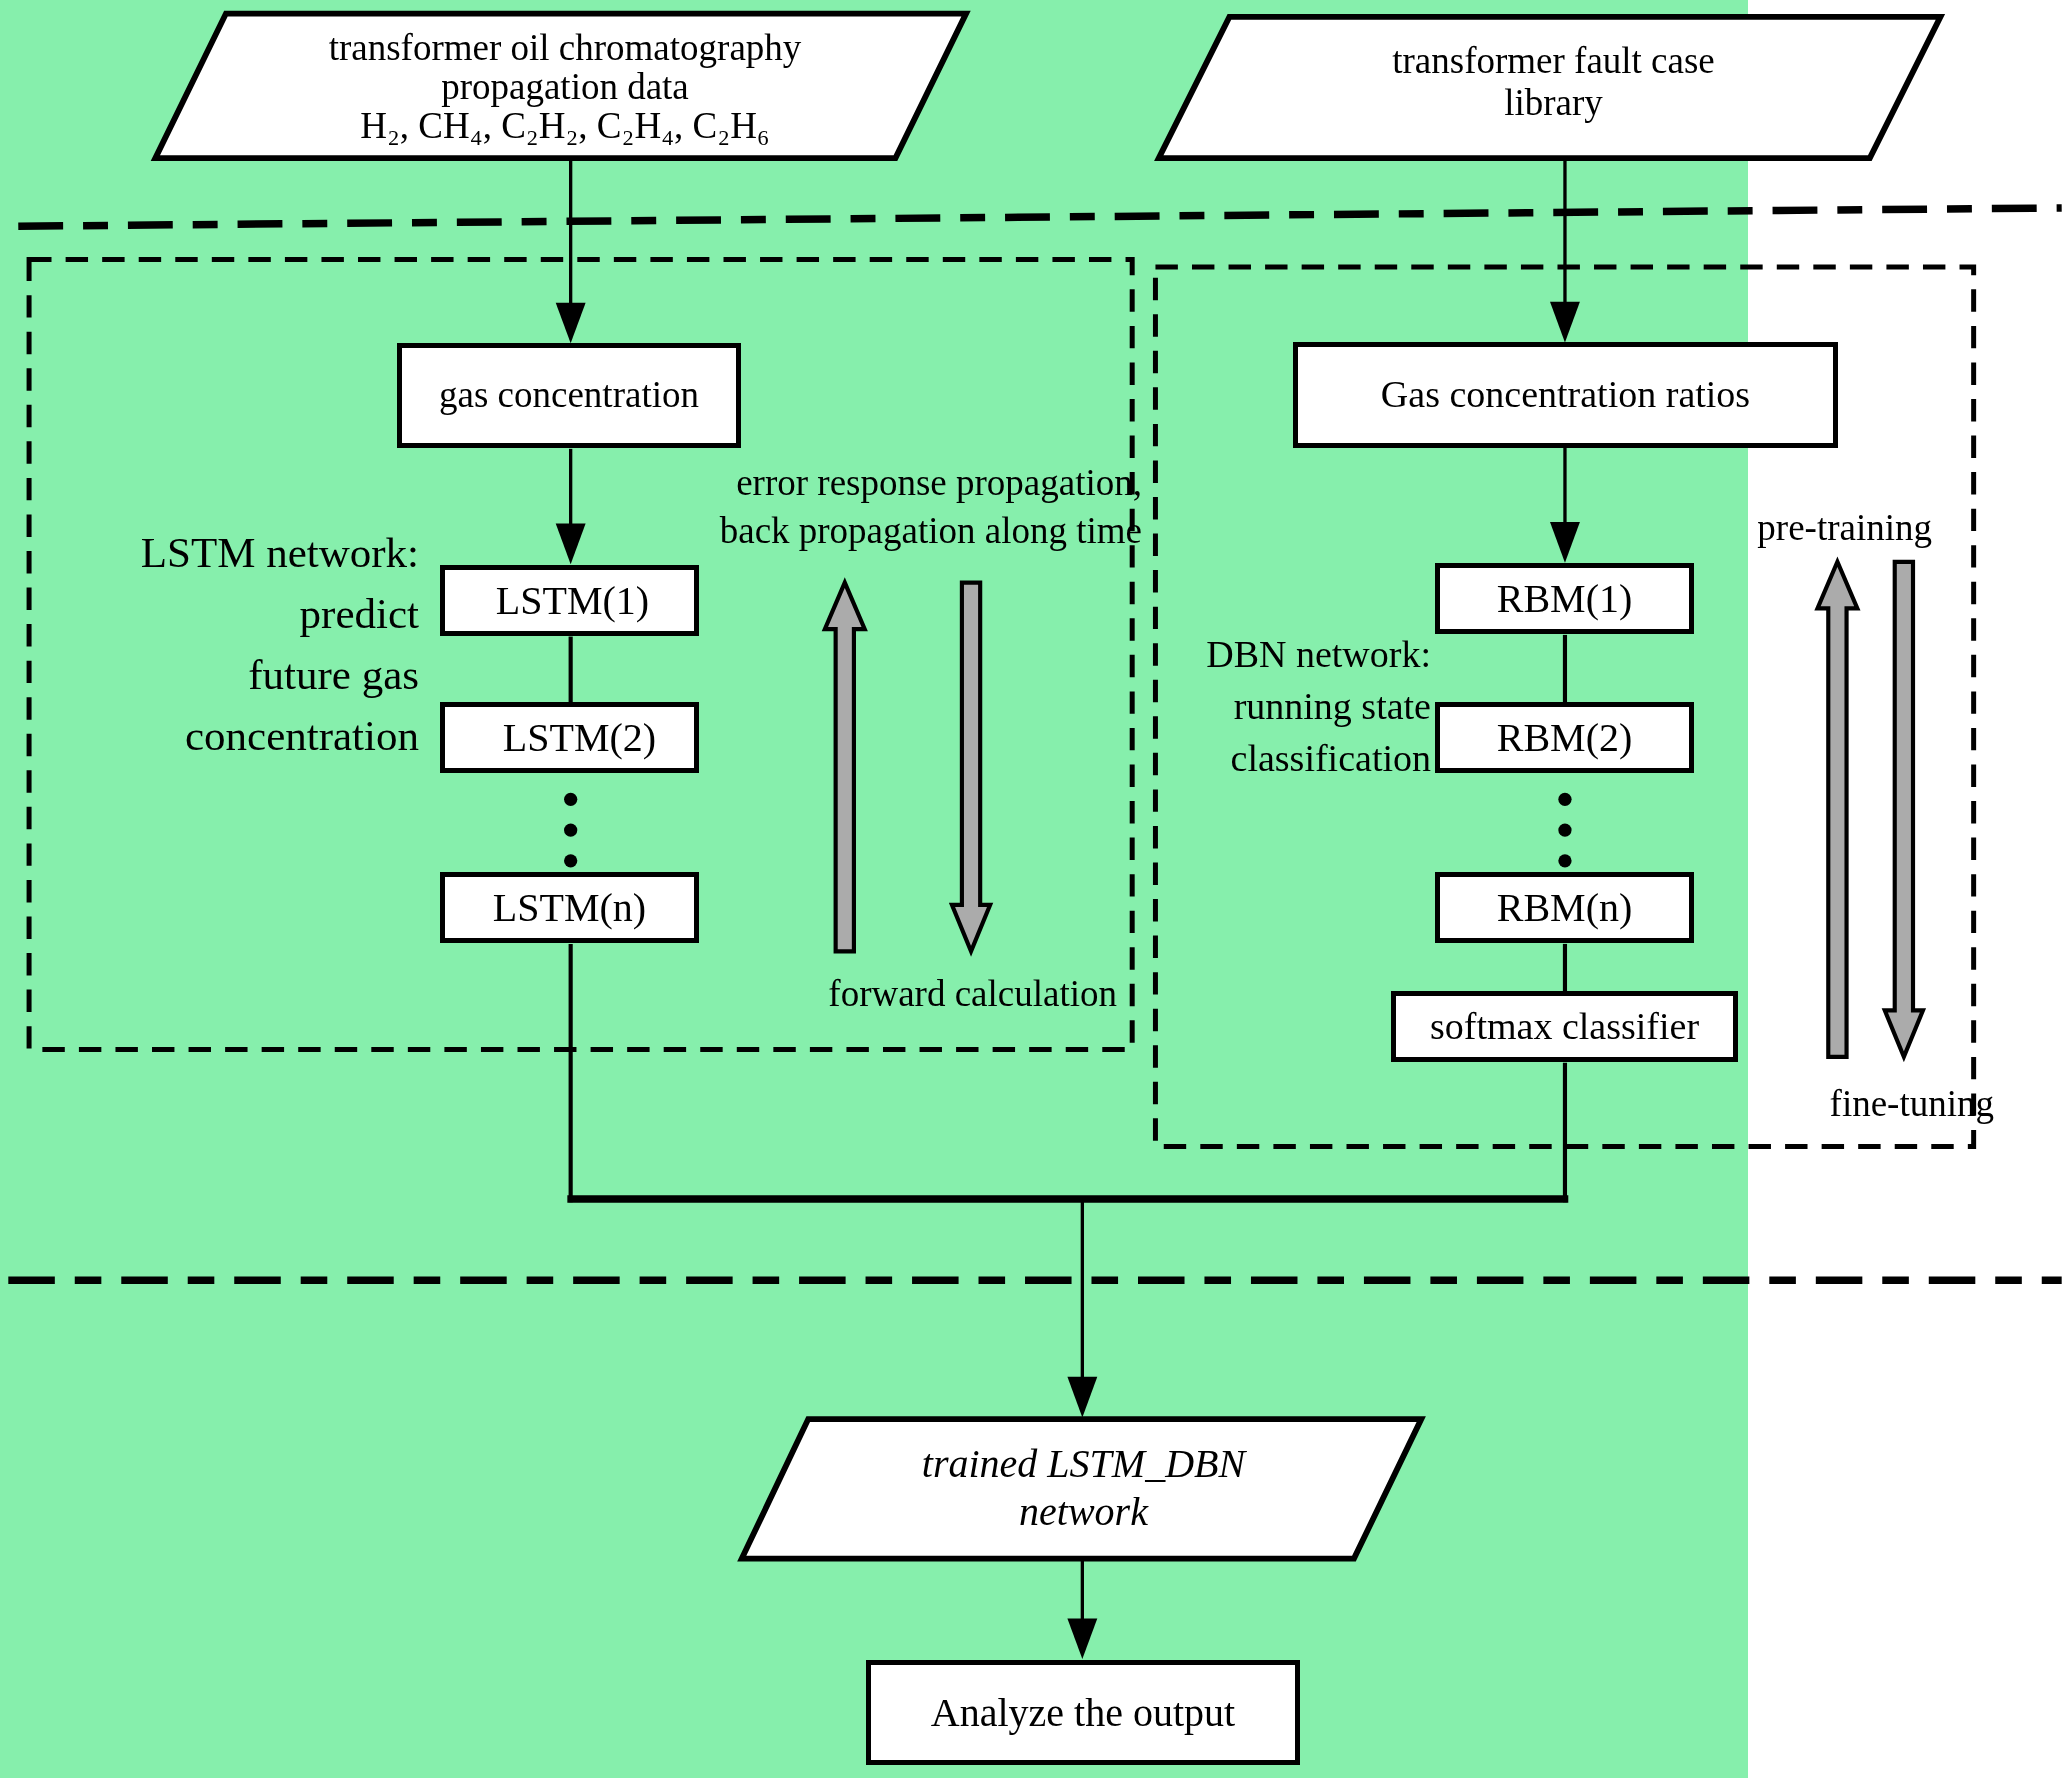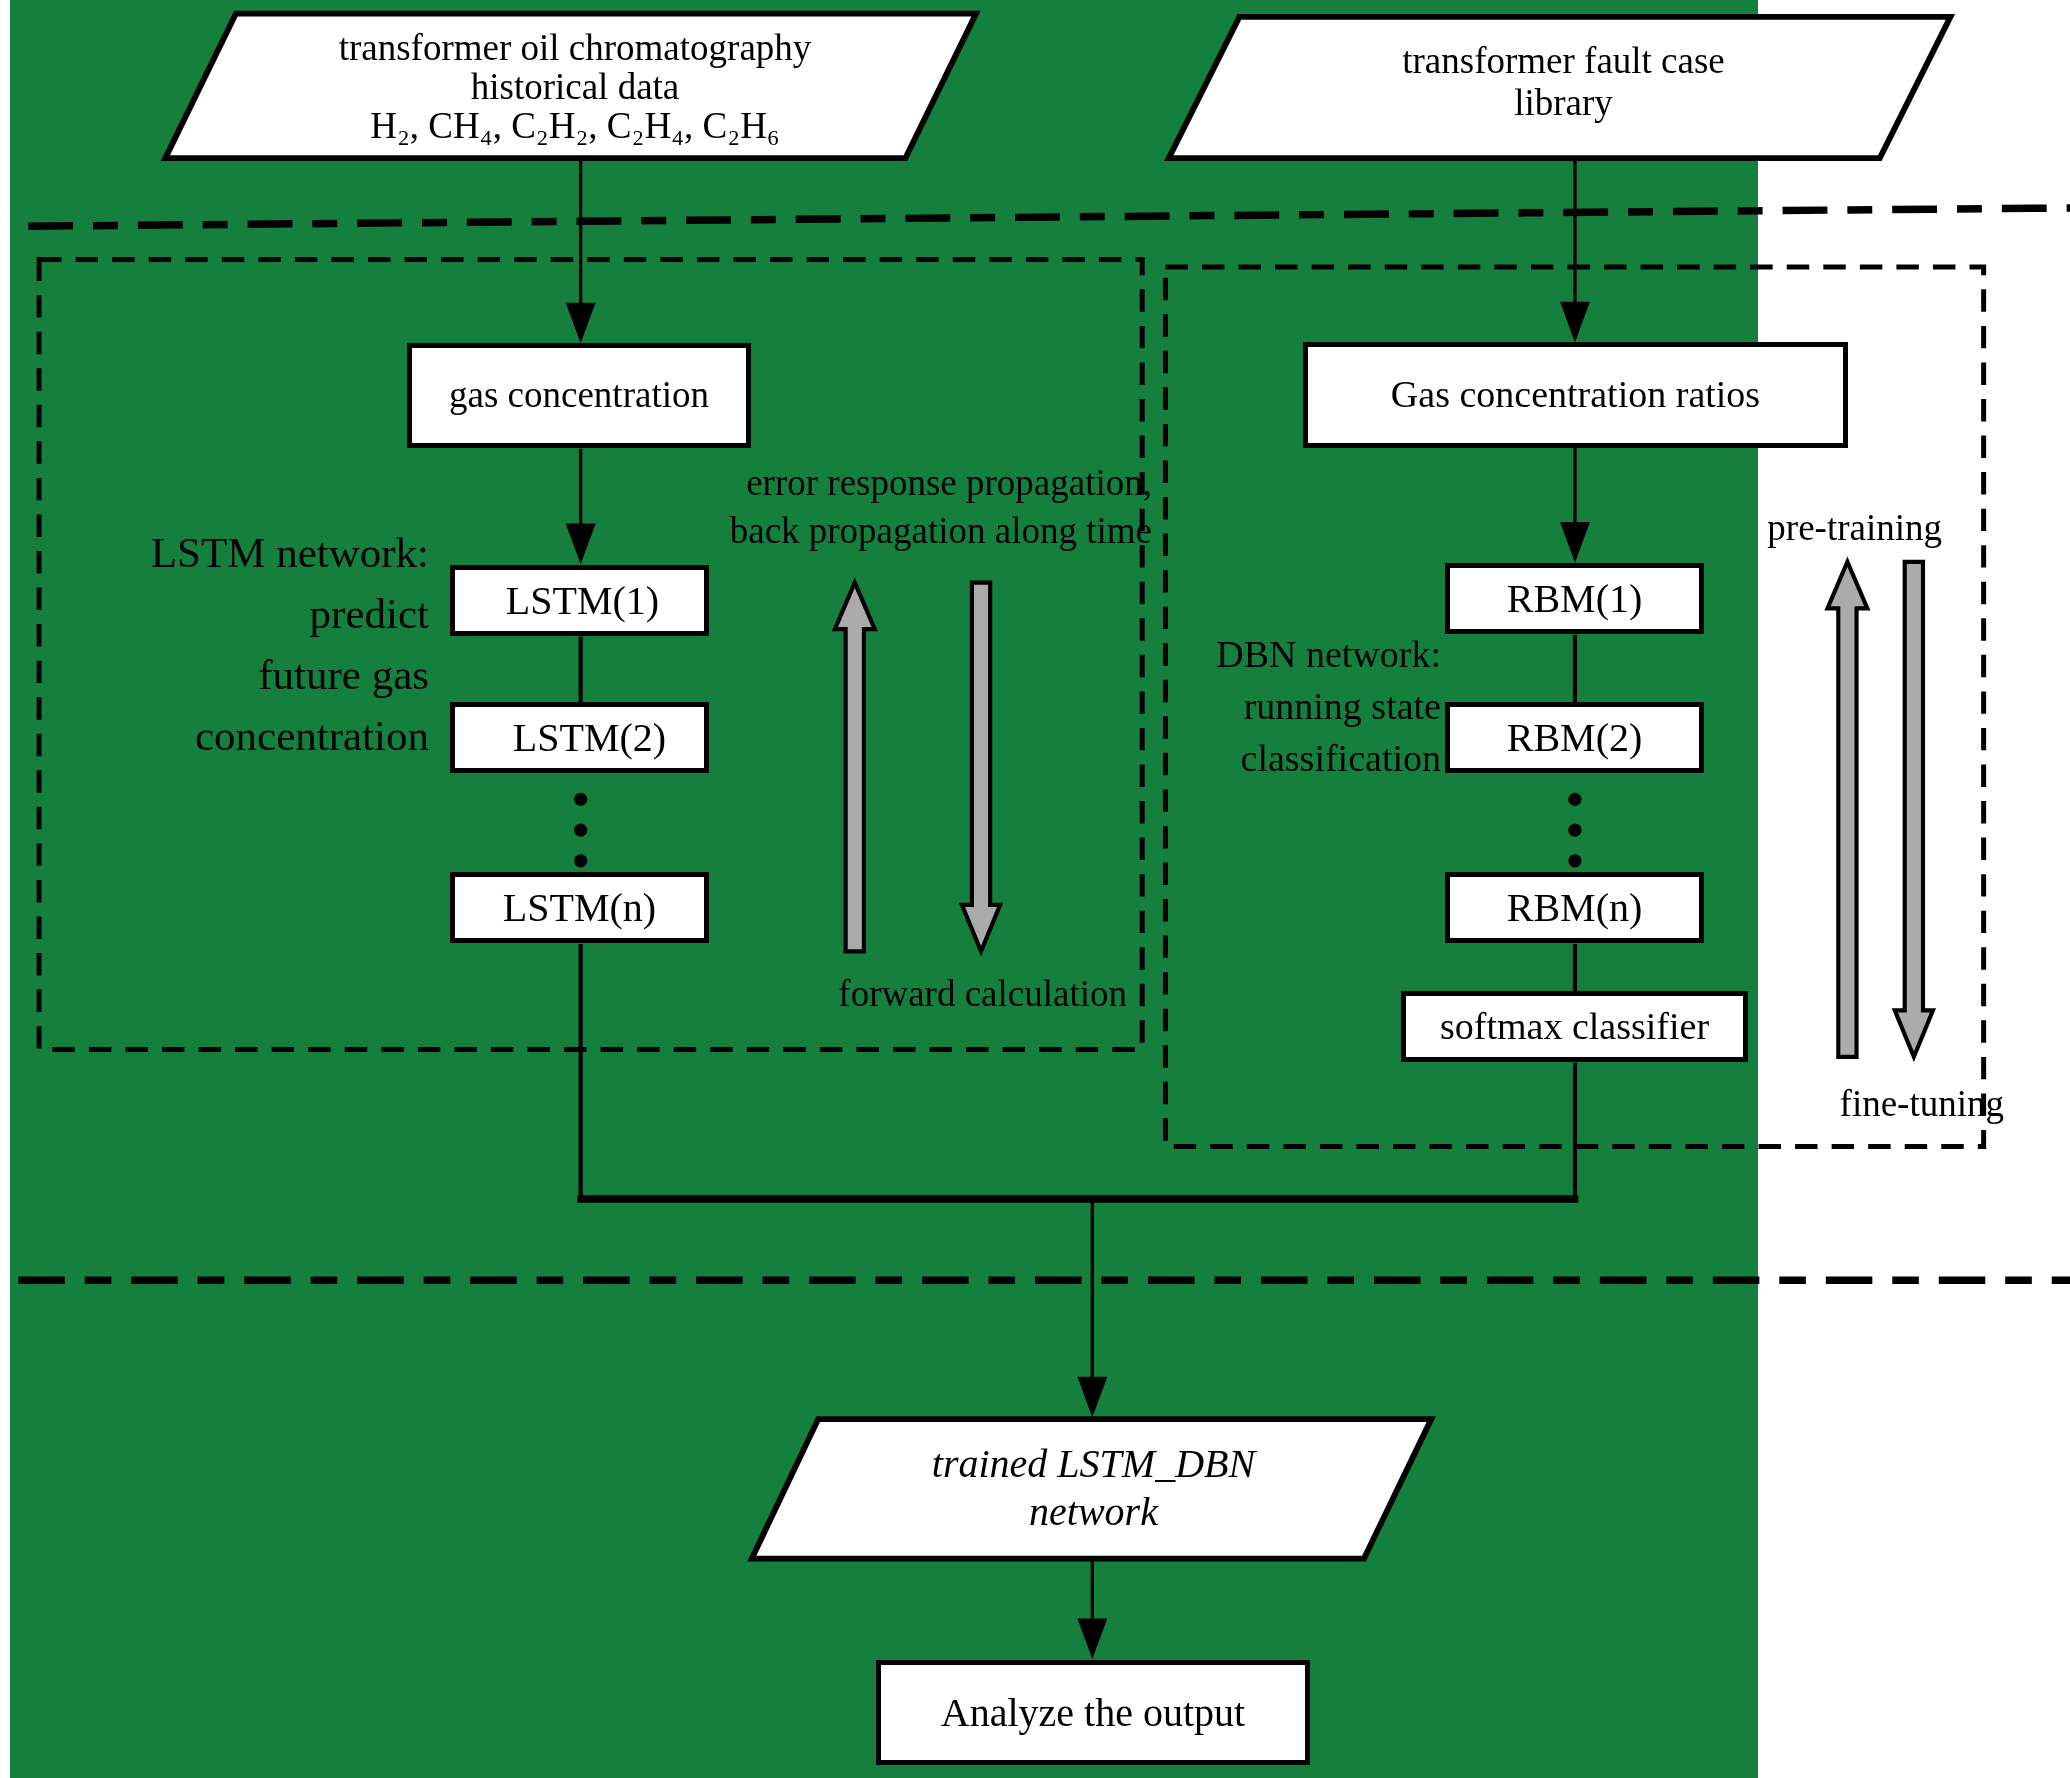--- a/index.html
+++ b/index.html
@@ -1,18 +1,18 @@
 <!DOCTYPE html>
 <html style="font-size:13.3px"><head>
 <meta charset="utf-8">
 <style>
   html,body{margin:0;padding:0;background:#ffffff;}
   body{width:2070px;height:1779px;position:relative;overflow:hidden;
        font-family:"Liberation Serif","DejaVu Serif",serif;color:#000;}
-  #canvas{position:absolute;left:0;top:0;width:1748px;height:1779px;background:#15803d;margin-left:10px;}
+  #canvas{position:absolute;left:0;top:0;width:1748px;height:1779px;background:#86efac;}
   #shapes{position:absolute;left:0;top:0;z-index:1;}
   .box{position:absolute;z-index:2;box-sizing:border-box;border:5.8px solid #000;background:#fff;
        display:flex;align-items:center;justify-content:center;text-align:center;line-height:1.1;}
   .cellbox{font-size:40px;}
   .label{position:absolute;z-index:2;text-align:right;white-space:nowrap;}
   .label div{white-space:nowrap;}
   .io-text{position:absolute;z-index:2;text-align:center;}
 </style>
 </head>
 <body>
@@ -65,21 +65,21 @@
 
     <path d="M1006,1145 L1006,757 L993,757 L1017,701 L1041,757 L1028,757 L1028,1145 Z" fill="#ababab" stroke="#000" stroke-width="5"></path>
     <path d="M1158,701 L1180,701 L1180,1089 L1192,1089 L1169,1145 L1146,1089 L1158,1089 Z" fill="#ababab" stroke="#000" stroke-width="5"></path>
 
     <path d="M2201,1272 L2201,732 L2188,732 L2212,676 L2236,732 L2223,732 L2223,1272 Z" fill="#ababab" stroke="#000" stroke-width="5"></path>
     <path d="M2281,676 L2303,676 L2303,1216 L2315,1216 L2292,1272 L2269,1216 L2281,1216 Z" fill="#ababab" stroke="#000" stroke-width="5"></path>
   </svg>
 
   <div class="io-text" style="left:208px;top:28px;width:714px;font-size:37px;line-height:39px;">
     <div>transformer oil chromatography</div>
-    <div>historical data</div>
+    <div>propagation data</div>
     <div>H₂, CH₄, C₂H₂, C₂H₄, C₂H₆</div>
   </div>
 
   <div class="io-text" style="left:1271px;top:40px;width:565px;font-size:37px;line-height:42px;">
     <div>transformer fault case</div>
     <div>library</div>
   </div>
 
   <div class="box" style="left:397px;top:343px;width:344px;height:105px;font-size:37px;">gas concentration</div>
 

